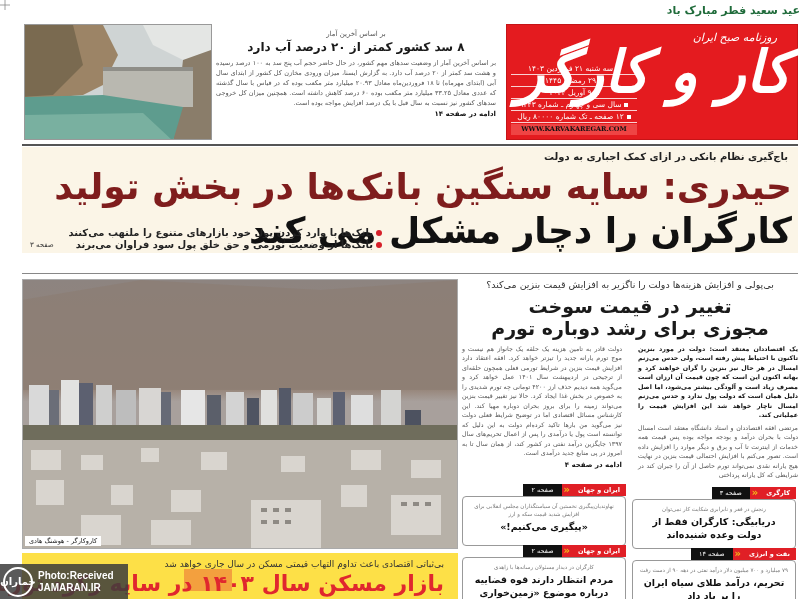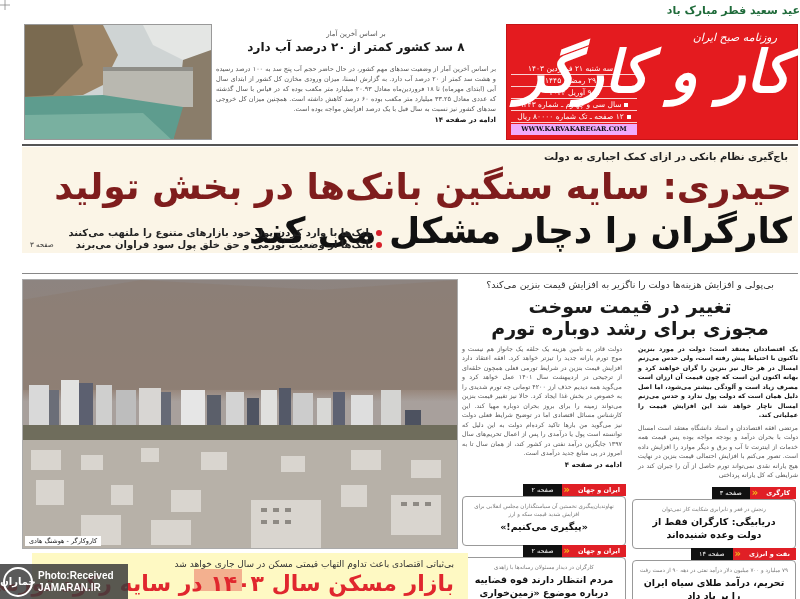--- a/index.html
+++ b/index.html
@@ -11,28 +11,28 @@
   
   .eid { position: absolute; right: 0; top: 4px; font-size: 11px; font-weight: bold; color: #1f6b3a; }
 
   
   .masthead { position: absolute; right: 2px; top: 24px; width: 292px; height: 116px; background: #e41b1f; border: 1px solid #c51417; }
   .mast-sub { position: absolute; right: 20px; top: 6px; font-family: "DejaVu Serif", serif; font-style: italic; color: #fff; font-size: 11px; }
   .mast-title { position: absolute; right: 6px; top: 18px; color: #fff; font-size: 58px; font-weight: bold; font-family: "DejaVu Serif", serif; line-height: 1; letter-spacing: -2px; font-style: italic; }
   .mast-info { position: absolute; left: 4px; top: 38px; width: 126px; }
   .mast-info .row { font-size: 7.5px; color: #fff; border-bottom: 1px solid rgba(255,255,255,0.8); padding: 1px 2px; white-space: nowrap; text-align: center; }
   .mast-info .row .sq { display: inline-block; width: 4px; height: 4px; background: #fff; margin-left: 3px; vertical-align: middle; }
-  .mast-url { position: absolute; left: 4px; bottom: 4px; width: 126px; height: 11px; background: #f0abfc; color: #111; font-family: "DejaVu Serif", serif; font-size: 6.5px; font-weight: bold; text-align: center; line-height: 11px; direction: ltr; }
+  .mast-url { position: absolute; left: 4px; bottom: 4px; width: 126px; height: 11px; background: #ef4444; color: #111; font-family: "DejaVu Serif", serif; font-size: 6.5px; font-weight: bold; text-align: center; line-height: 11px; direction: ltr; }
 
   
   .dam-photo { position: absolute; left: 4px; top: 24px; width: 188px; height: 116px; overflow: hidden; border: 1px solid #999; }
   .dam-story { position: absolute; left: 196px; top: 24px; width: 280px; height: 116px; }
   .dam-kicker { font-size: 7px; color: #555; text-align: center; margin-top: 6px; }
   .dam-title { font-size: 12px; font-weight: bold; text-align: center; margin-top: 2px; }
-  .dam-body { font-size: 6.5px; color: #555; line-height: 10px; margin-top: 10px; text-align: justify; }
+  .dam-body { font-size: 6.5px; color: #555; line-height: 10px; margin-top: 4px; text-align: justify; }
   .dam-more { font-size: 7px; font-weight: bold; color: #111; margin-top: 2px; }
 
   .rule-top { position: absolute; left: 2px; right: 2px; top: 144px; height: 2px; background: #555; }
 
   
   .lead { position: absolute; left: 2px; right: 2px; top: 147px; height: 106px; background: #fbf5e7; }
   .lead-kicker { position: absolute; right: 10px; top: 4px; font-size: 10px; font-weight: bold; color: #222; }
   .lead-title1 { position: absolute; right: 6px; top: 22px; font-size: 36px; font-weight: bold; color: #7f1d1d; line-height: 1; white-space: nowrap; letter-spacing: -1px; }
   .lead-title2 { position: absolute; right: 6px; top: 66px; font-size: 36px; font-weight: bold; color: #111; line-height: 1; white-space: nowrap; letter-spacing: -1px; }
   .lead-bullets { position: absolute; left: 100px; top: 80px; width: 260px; }
@@ -65,21 +65,21 @@
   .teaser .box { border: 1px solid #999; border-radius: 4px; padding: 5px 6px 4px; text-align: center; height: 50px; background: #fff; }
   .teaser .small { font-size: 5.5px; color: #777; line-height: 8px; }
   .teaser .big { font-size: 9.5px; font-weight: bold; color: #111; line-height: 13px; margin-top: 2px; }
 
   .t1 { left: 442px; top: 484px; }
   .t2 { left: 612px; top: 487px; }
   .t3 { left: 442px; top: 545px; }
   .t4 { left: 612px; top: 548px; }
 
   
-  .housing { position: absolute; left: 12px; top: 553px; width: 436px; height: 46px; background: #fef9c3; }
+  .housing { position: absolute; left: 2px; top: 553px; width: 436px; height: 46px; background: #fde047; }
   .housing-kicker { position: absolute; right: 14px; top: 6px; font-size: 9px; color: #333; white-space: nowrap; }
   .housing-title { position: absolute; right: 14px; top: 20px; font-size: 22px; font-weight: bold; color: #e0272e; white-space: nowrap; line-height: 1; }
   .watermark-logo { position: absolute; right: 226px; top: 16px; width: 48px; height: 22px; background: rgba(224,39,46,0.35); }
 
   
   .jamaran { position: absolute; left: 0; top: 564px; width: 128px; height: 35px; background: rgba(60,60,60,0.85); display: flex; align-items: center; direction: ltr; padding-left: 3px; z-index: 5; }
   .jamaran .logo { width: 30px; height: 30px; border: 2px solid #fff; border-radius: 50%; color: #fff; font-size: 10px; display: flex; align-items: center; justify-content: center; font-weight: bold; }
   .jamaran .txt { margin-left: 5px; color: #fff; font-family: "Liberation Sans", sans-serif; font-size: 10px; line-height: 12px; font-weight: bold; }
   .crosshair { position: absolute; left: 0; top: 0; width: 10px; height: 10px; }
 </style>

